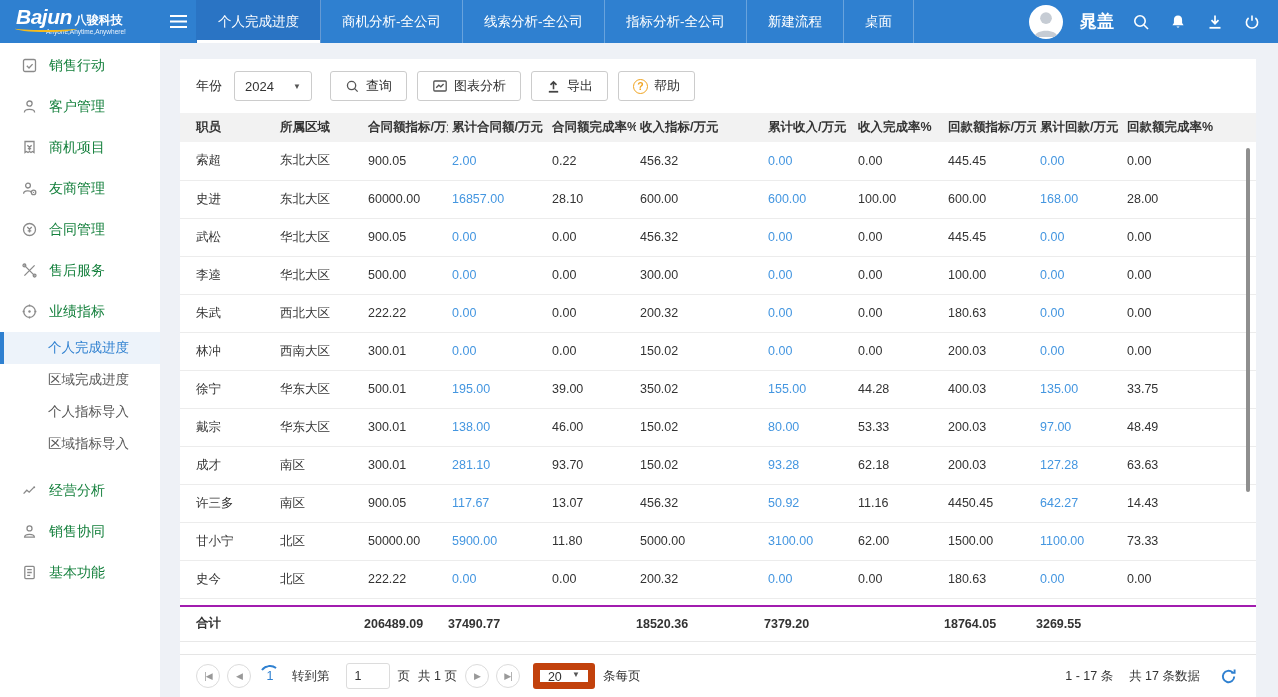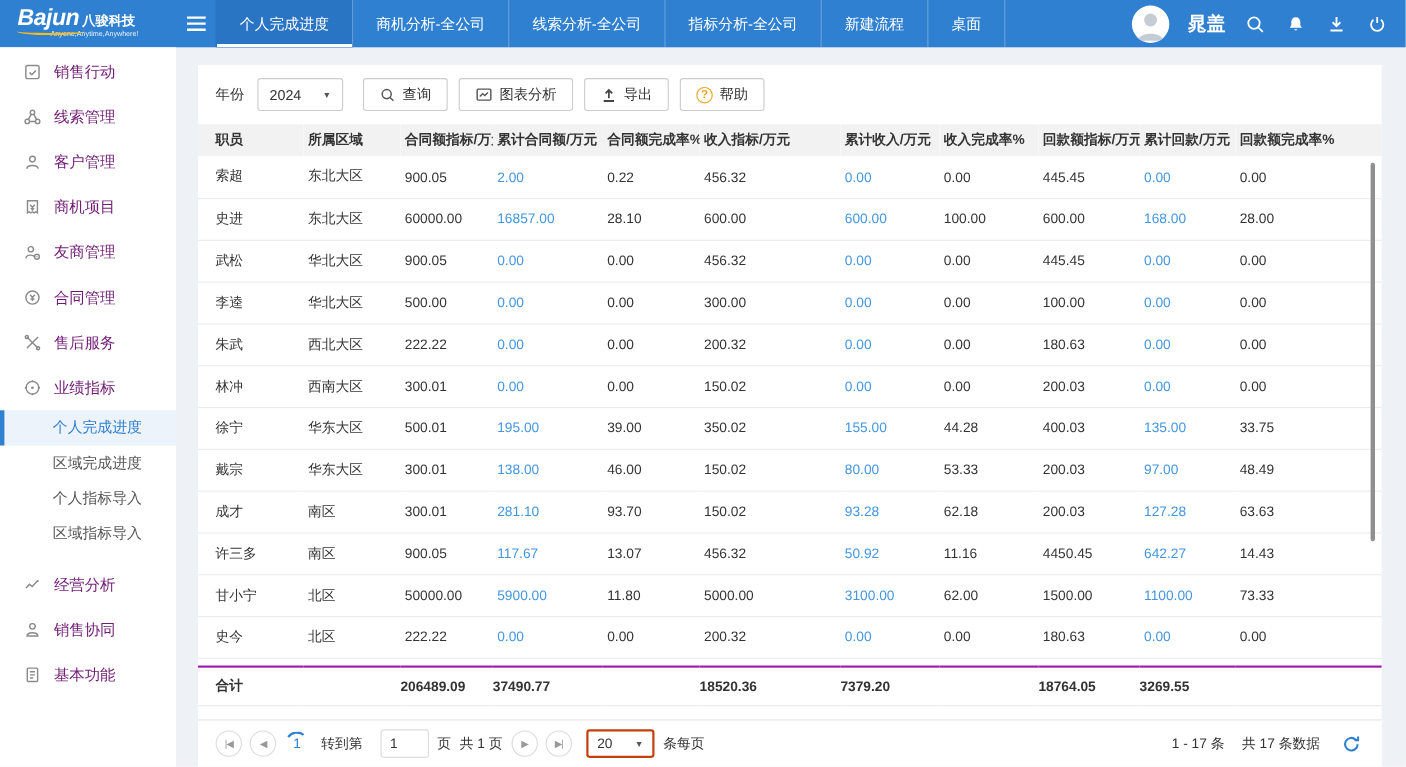--- a/index.html
+++ b/index.html
@@ -20,21 +20,21 @@
   .tab { padding:0 21px; display:flex; align-items:center; font-size:13.5px; cursor:pointer; border-right:1px solid rgba(255,255,255,.28); white-space:nowrap; }
   .tab:first-child { border-left:1px solid rgba(255,255,255,0); }
   .tab.active { background:#2a74c4; box-shadow:inset 0 -3px 0 0 #ffffff; }
   .topbar-right { margin-left:auto; display:flex; align-items:center; gap:17px; padding-right:16px; }
   .avatar { width:34px; height:34px; border-radius:50%; background:#fff; overflow:hidden; display:flex; align-items:flex-end; justify-content:center; flex:none; }
   .uname { font-size:17px; font-weight:bold; }
   .hicon { width:20px; height:20px; display:flex; align-items:center; justify-content:center; cursor:pointer; }
 
   
   .sidebar { position:absolute; top:43px; left:0; width:160px; bottom:0; background:#fff; padding-top:2px; overflow:hidden; }
-  .side-item { height:41px; display:flex; align-items:center; padding-left:20px; gap:11px; font-size:14px; color:#701a75; cursor:pointer; }
+  .side-item { height:41px; display:flex; align-items:center; padding-left:20px; gap:11px; font-size:14px; color:#15803d; cursor:pointer; }
   .sicon { width:18px; height:18px; display:flex; align-items:center; justify-content:center; flex:none; }
   .submenu { margin-bottom:10px; }
   .sub-item { height:32px; display:flex; align-items:center; padding-left:44px; font-size:13.5px; color:#555; cursor:pointer; border-left:4px solid transparent; }
   .sub-item.active { background:#edf3fa; border-left-color:#2f80d0; color:#2f80d0; }
 
   
   .panel { position:absolute; left:180px; top:59px; right:22px; bottom:0; background:#fff; }
   .toolbar { display:flex; align-items:center; padding:12px 0 12px 16px; gap:10px; height:54px; }
   .ylabel { font-size:13px; color:#333; margin-right:2px; }
   .year-select { width:78px; height:30px; border:1px solid #ccc; border-radius:3px; display:flex; align-items:center; justify-content:space-between; padding:0 10px; font-size:13px; color:#333; cursor:pointer; background:#fff; margin-right:8px; }
@@ -54,21 +54,21 @@
   tr.total td { font-weight:bold; border-top:2px solid #a21caf; border-bottom:1px solid #e8e8e8; height:35px; color:#333; }
   .scroll-thumb { position:absolute; right:6px; top:89px; width:4px; height:344px; background:#8f8f8f; border-radius:2px; cursor:pointer; }
 
   
   .pfooter { position:absolute; left:0; right:0; bottom:0; height:43px; border-top:1px solid #e5e5e5; display:flex; align-items:center; padding:0 16px; font-size:12.5px; color:#333; background:#fff; }
   .pg-btn { width:24px; height:24px; border:1px solid #dcdcdc; border-radius:50%; display:flex; align-items:center; justify-content:center; color:#999; font-size:9px; background:#fff; margin-right:7px; cursor:pointer; letter-spacing:-1px; flex:none; }
   .pg-cur { width:24px; height:24px; border-radius:50%; display:flex; align-items:center; justify-content:center; color:#2f80d0; font-size:12.5px; position:relative; margin-right:10px; cursor:pointer; flex:none; }
   .pg-cur::before { content:''; position:absolute; inset:1px; border-radius:50%; border:2px solid transparent; border-top-color:#2f80d0; transform:rotate(-8deg); }
   .goto-input { width:44px; height:26px; border:1px solid #dcdcdc; border-radius:3px; padding:0 8px; font-size:12.5px; color:#333; margin:0 8px; font-family:inherit; }
   .ptext { margin-right:8px; white-space:nowrap; }
-  .size-select { width:62px; height:26px; border:2px solid #c2410c; border-radius:3px; display:flex; align-items:center; justify-content:space-between; padding:0 8px; margin:0 8px 0 6px; cursor:pointer; }
+  .size-select { width:62px; height:26px; border:7px solid #c2410c; border-radius:3px; display:flex; align-items:flex-start; justify-content:space-between; padding:0 8px; margin:0 8px 0 6px; cursor:pointer; }
   .pfooter-right { margin-left:auto; display:flex; align-items:center; gap:16px; }
   .refresh-btn { width:24px; height:24px; display:flex; align-items:center; justify-content:center; cursor:pointer; }
 </style>
 </head>
 <body>
 
 <div class="app">
 
   <div class="topbar">
     <div class="logo">
@@ -133,31 +133,20 @@
           <svg width="17" height="17" viewBox="0 0 17 17">
             <rect x="2.5" y="2.5" width="12" height="12" rx="1.5" fill="none" stroke="#8a8a8a" stroke-width="1.3"></rect>
             <path d="M5.8 8.8l2.2 2.2 3.6-3.9" fill="none" stroke="#8a8a8a" stroke-width="1.3"></path>
           </svg>
         </span>
         <span>销售行动</span>
       </div>
       <div class="side-item">
         <span class="sicon">
           <svg width="17" height="17" viewBox="0 0 17 17">
-            <circle cx="8.5" cy="4.2" r="2" fill="none" stroke="#8a8a8a" stroke-width="1.3"></circle>
-            <circle cx="3.8" cy="12.4" r="2" fill="none" stroke="#8a8a8a" stroke-width="1.3"></circle>
-            <circle cx="13.2" cy="12.4" r="2" fill="none" stroke="#8a8a8a" stroke-width="1.3"></circle>
-            <path d="M7.4 5.8L4.7 10.7M9.6 5.8l2.7 4.9M5.8 12.4h5.4" fill="none" stroke="#8a8a8a" stroke-width="1.3"></path>
-          </svg>
-        </span>
-        <span>线索管理</span>
-      </div>
-      <div class="side-item">
-        <span class="sicon">
-          <svg width="17" height="17" viewBox="0 0 17 17">
             <circle cx="8.5" cy="5.6" r="2.6" fill="none" stroke="#8a8a8a" stroke-width="1.3"></circle>
             <path d="M3.4 14.4c0-4 10.2-4 10.2 0" fill="none" stroke="#8a8a8a" stroke-width="1.3"></path>
           </svg>
         </span>
         <span>客户管理</span>
       </div>
       <div class="side-item">
         <span class="sicon">
           <svg width="17" height="17" viewBox="0 0 17 17">
             <path d="M4 2.5h9v11l-1.5-1-1.5 1-1.5-1-1.5 1-1.5-1-1.5 1z" fill="none" stroke="#8a8a8a" stroke-width="1.3"></path>

